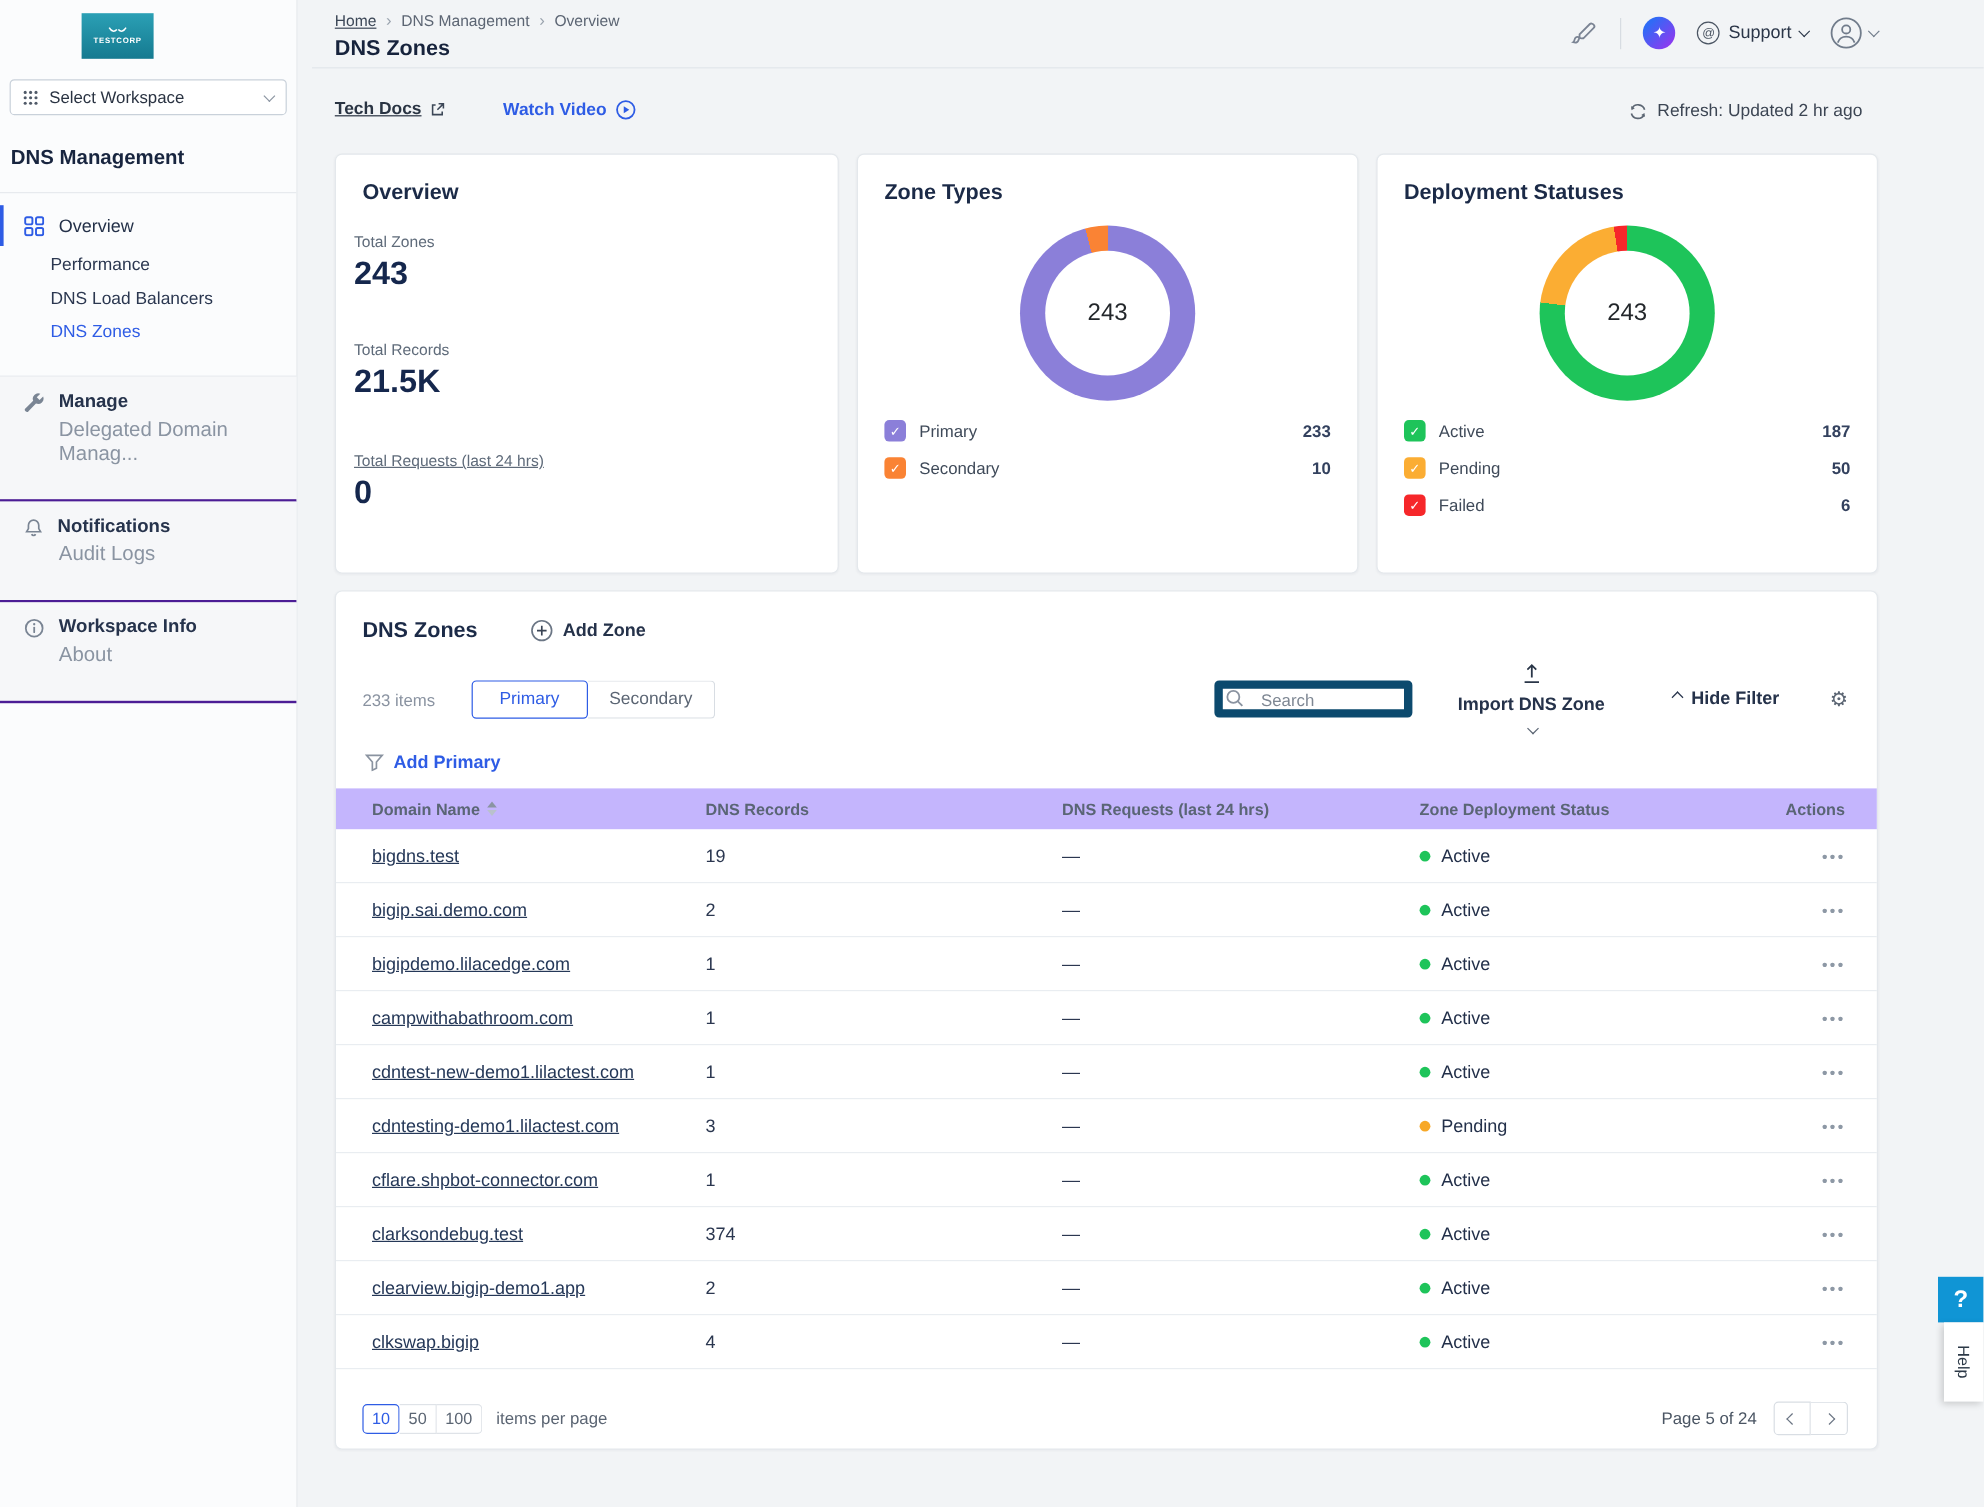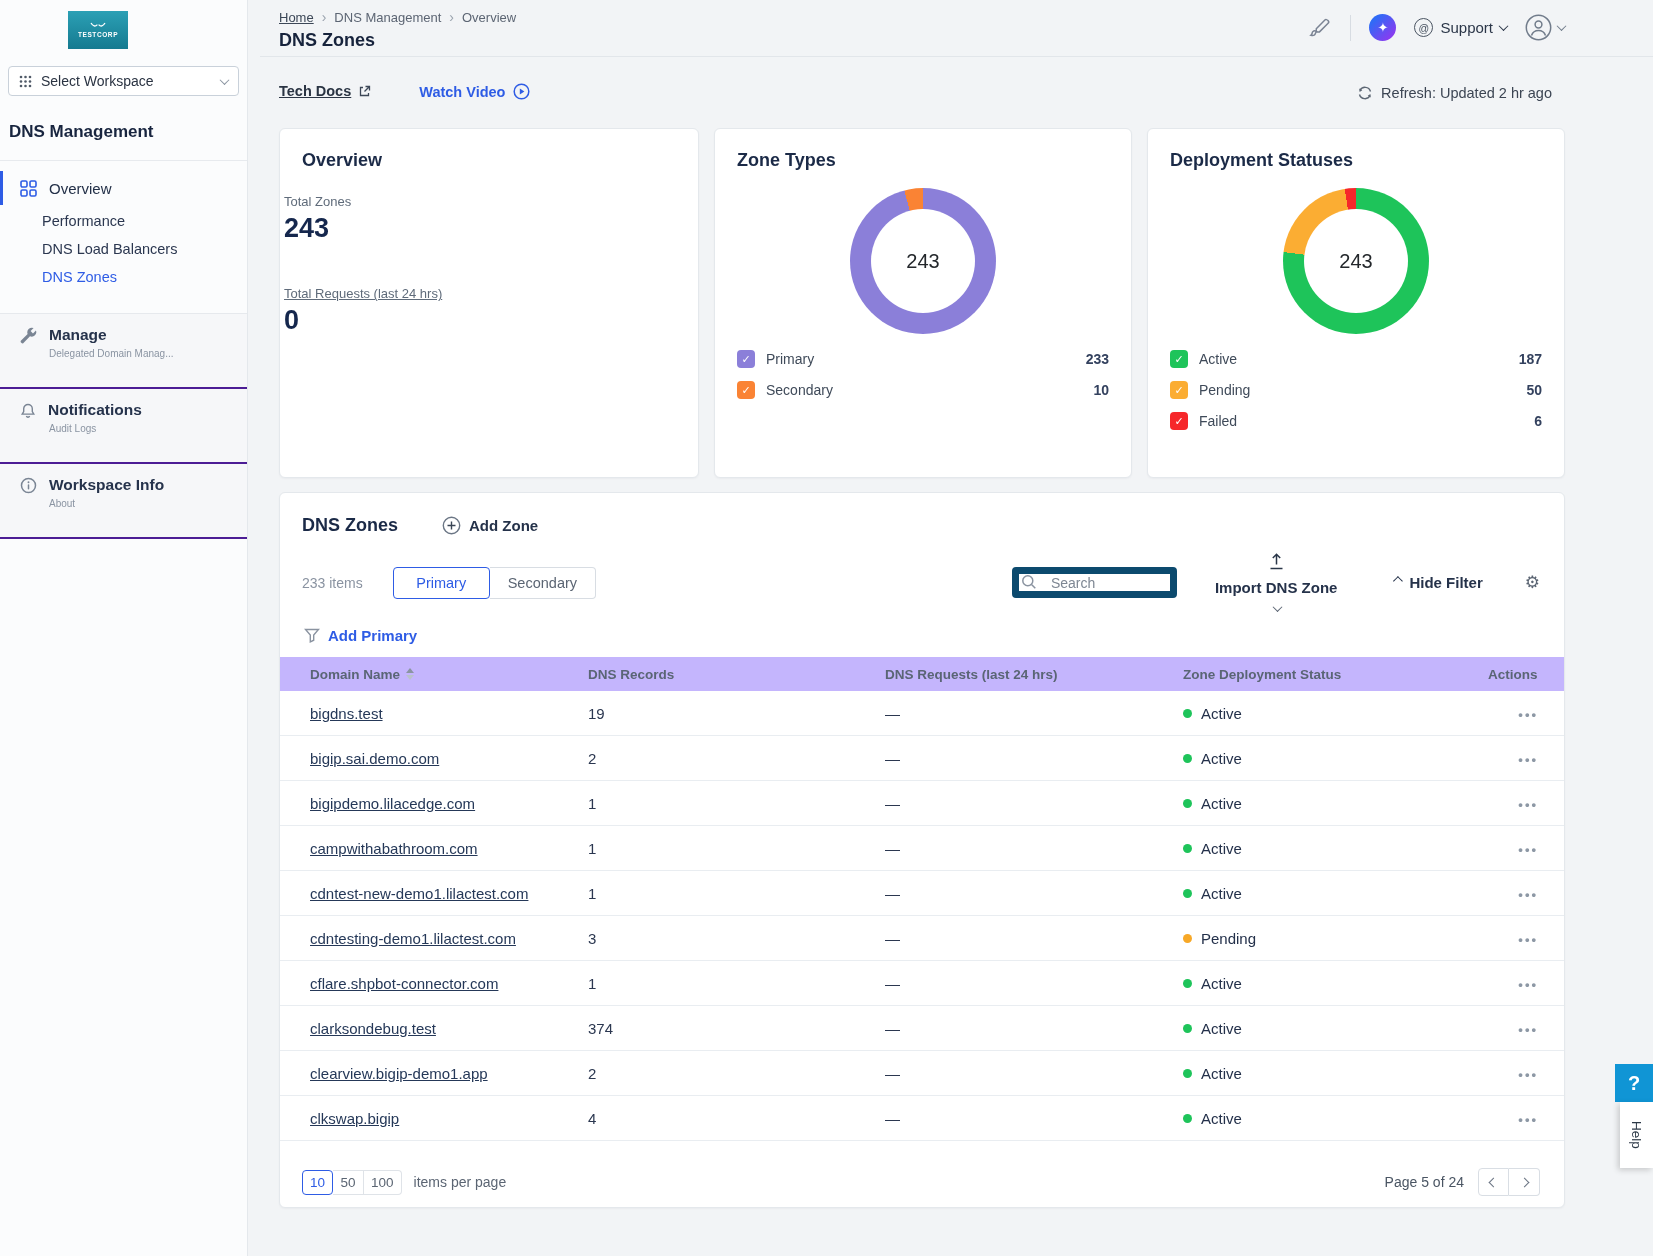--- a/index.html
+++ b/index.html
@@ -22,21 +22,21 @@
   .ws-select .chev { margin-left:auto; color:#8a94a1; }
   .side-title { margin:26px 0 0 9px; font-size:17px; font-weight:bold; color:#18253f; }
   .side-sep { margin-top:18px; border-top:1px solid #e7eaee; }
   .nav-item-main { position:relative; display:flex; align-items:center; gap:12px; height:38px; margin-top:8px; padding-left:20px; font-size:15px; color:#233048; cursor:pointer; }
   .nav-item-main .active-bar { position:absolute; left:0; top:2px; width:3px; height:34px; background:#2e5ce5; }
   .nav-sub { display:block; padding:6px 0 6px 42px; font-size:14.5px; color:#2b3750; cursor:pointer; }
   .nav-sub.active { color:#2e5ce5; }
   .nav-group { margin-top:22px; border-top:1px solid #e6e9ed; }
   .nav-block { background:#f6f7f9; border-bottom:2px solid #4c1d95; padding:12px 0 28px 20px; cursor:pointer; }
   .nav-block .row { display:flex; align-items:center; gap:12px; font-size:15.5px; font-weight:600; color:#26334c; }
-  .nav-block .sub { margin:4px 0 0 29px; font-size:10px; color:#8a94a2; }
+  .nav-block .sub { margin:4px 0 0 29px; font-size:17px; color:#8a94a2; }
 
   
   .main { position:absolute; left:260px; top:0; width:1405px; height:1128px; }
   .topbar { height:57px; border-bottom:1px solid #e2e6ea; padding:9px 24px 0 19px; position:relative; }
   .breadcrumb { display:flex; align-items:center; gap:8px; font-size:13px; color:#5c6573; }
   .breadcrumb .crumb-link { color:#3c4757; text-decoration:underline; cursor:pointer; }
   .breadcrumb .sep { color:#9aa3ae; font-size:14px; }
   .page-title { margin-top:5px; font-size:18px; font-weight:600; color:#17233c; }
   .topbar-right { position:absolute; right:100px; top:14px; display:flex; align-items:center; gap:18px; }
   .vdiv { width:1px; height:26px; background:#d7dce2; }
@@ -51,21 +51,21 @@
   .techdocs .lbl { text-decoration:underline; }
   .watchvideo { display:flex; align-items:center; gap:8px; font-size:14.5px; color:#2e5ce5; font-weight:600; cursor:pointer; }
   .refresh { position:absolute; right:113px; top:28px; display:flex; align-items:center; gap:8px; font-size:14.5px; color:#3c4553; cursor:pointer; }
 
   
   .cards { display:flex; gap:15px; padding-left:19px; }
   .card { background:#fff; border:1px solid #e4e8ec; border-radius:6px; box-shadow:0 1px 2px rgba(16,24,40,.04); height:350px; }
   .card h2 { font-size:18px; font-weight:600; color:#1b2a47; padding:21px 22px 0 22px; }
   .card.c1 { width:420px; }
   .card.c2, .card.c3 { width:418px; }
-  .stat { padding:0 4px; }
+  .stat { padding:0 4px;margin-left:11px; }
   .stat .lab { font-size:13px; color:#5f6b7a; }
   .stat .lab.link { text-decoration:underline; cursor:pointer; }
   .stat .val { font-size:27px; font-weight:bold; color:#15274d; margin-top:4px; }
   .m1{margin-top:23px}.m2{margin-top:40px}.m3{margin-top:42px}
 
   .donut { width:146px; height:146px; border-radius:50%; margin:17px auto 0; position:relative; }
   .donut::after { content:""; position:absolute; inset:21px; background:#fff; border-radius:50%; }
   .donut .center { position:absolute; inset:0; display:flex; align-items:center; justify-content:center; font-size:20px; color:#23272b; z-index:1; }
   .legend { padding:0 22px; margin-top:14px; }
   .legend .lrow { display:flex; align-items:center; height:22px; margin-bottom:9px; }
@@ -299,20 +299,24 @@
   </div>
 
   <div class="cards">
 
     <section class="card c1">
       <h2>Overview</h2>
       <div class="stat m1">
         <div class="lab">Total Zones</div>
         <div class="val">243</div>
       </div>
+      <div class="stat m2">
+        <div class="lab">Total Records</div>
+        <div class="val">21.5K</div>
+      </div>
       <div class="stat m3">
         <div class="lab link">Total Requests (last 24 hrs)</div>
         <div class="val">0</div>
       </div>
     </section>
 
     <section class="card c2">
       <h2>Zone Types</h2>
       <div class="donut" style="background: conic-gradient(rgb(139, 127, 217) 0deg, rgb(139, 127, 217) 345.185deg, rgb(250, 131, 52) 345.185deg, rgb(250, 131, 52) 360deg);">
         <span class="center">243</span>

